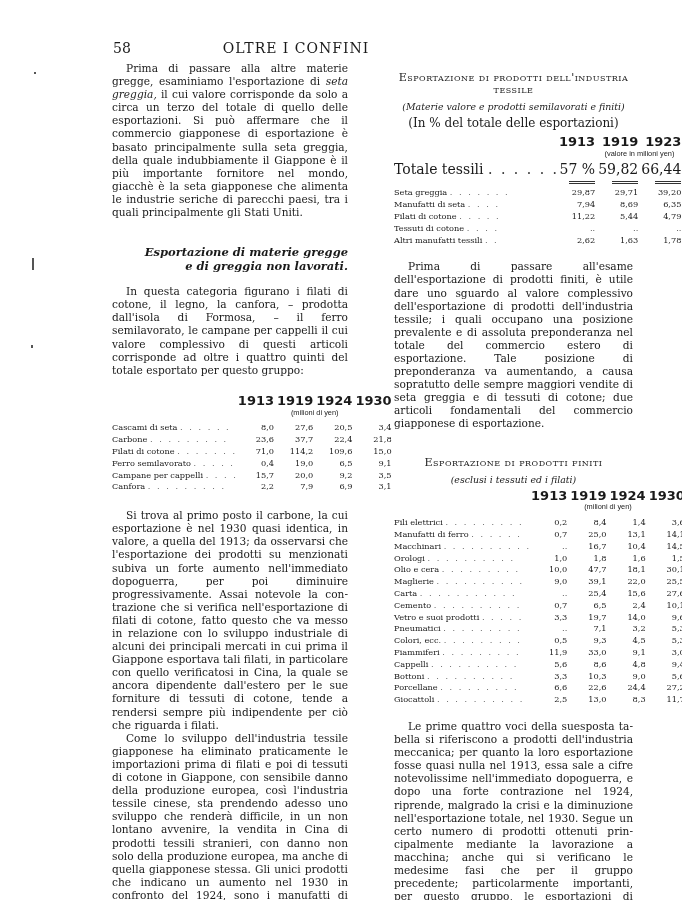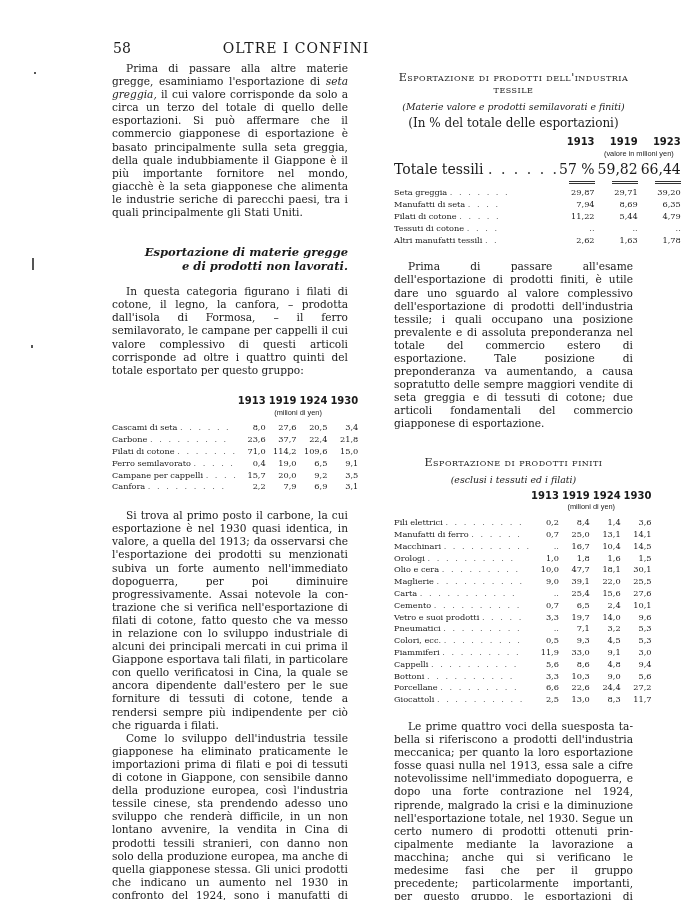--- a/index.html
+++ b/index.html
@@ -12,21 +12,21 @@
     .running-title { position: absolute; left: 0; width: 592px; top: 40px; text-align: center; font-size: 14px; letter-spacing: 1px; }
     .col { position: absolute; top: 62px; font-size: 10.6px; line-height: 13.1px; }
     .col-left { left: 112px; width: 236px; }
     .col-right { left: 394px; width: 239px; }
     p.para { margin: 0; text-align: justify; text-indent: 14px; hyphens: manual; }
     .heading { font-weight: bold; font-style: italic; font-size: 11.5px; line-height: 14px; margin: 26px 0 12px 0; text-align: right; }
     table.tbl { border-collapse: collapse; width: 100%; font-size: 8.2px; line-height: 11.8px; }
     table.tbl td { padding: 0; white-space: nowrap; }
     table.tbl td.lbl { text-align: left; }
     table.tbl td.num { text-align: right; padding-right: 3px; }
-    table.tbl thead td { font-weight: bold; font-family: "DejaVu Sans", "Liberation Sans", sans-serif; font-size: 10px; text-align: right; padding-right: 3px; }
+    table.tbl thead td { font-weight: bold; font-family: "DejaVu Sans", "Liberation Sans", sans-serif; font-size: 13px; text-align: right; padding-right: 3px; }
     table.tbl .unit td { font-weight: normal; font-size: 7.4px; text-align: center; padding-bottom: 4px; font-family: Liberation Sans, sans-serif; }
     .dots { color: #333; letter-spacing: 2px; }
     .tbl-title { text-align: center; font-size: 11px; letter-spacing: 0.5px; line-height: 12px; font-variant: small-caps; }
     .tbl-sub { text-align: center; font-style: italic; font-size: 9.4px; margin-top: 4px; }
     .tbl-sub2 { text-align: center; font-size: 12px; margin-top: 4px; margin-bottom: 6px; }
     .dbl-rule td { padding: 3px 3px 3px 0; }
     .dbl-rule .bar { display: inline-block; width: 26px; border-top: 1px solid #333; border-bottom: 1px solid #333; height: 1px; }
     .speck { position: absolute; background: #555; }
   </style>
 </head>
@@ -37,21 +37,21 @@
 
 <div class="speck" style="left:34px;top:72px;width:2px;height:2px;"></div>
 <div class="speck" style="left:32px;top:258px;width:2px;height:12px;"></div>
 <div class="speck" style="left:31px;top:345px;width:2px;height:3px;"></div>
 
 <div class="col col-left">
   <p class="para"><span>Prima di passare alla altre materie gregge, esaminiamo l'esportazione di </span><i>seta greggia,</i><span> il cui valore corrisponde da solo a circa un terzo del totale di quello delle esportazioni. Si può affer­mare che il commercio giapponese di esportazione è basato principalmente sulla seta greggia, della quale indubbiamente il Giappone è il più impor­tante fornitore nel mondo, giacchè è la seta giap­ponese che alimenta le industrie seriche di pa­recchi paesi, tra i quali principalmente gli Stati Uniti.</span></p>
 
   <div class="heading">
     <div>Esportazione di materie gregge</div>
-    <div>e di prodotti non lavorati.</div>
+    <div>e di greggia non lavorati.</div>
   </div>
 
   <p class="para">In questa categoria figurano i filati di cotone, il legno, la canfora, – prodotta dall'isola di Formosa, – il ferro semilavorato, le campane per cappelli il cui valore complessivo di questi arti­coli corrisponde ad oltre i quattro quinti del totale esportato per questo gruppo:</p>
 
   <div style="height:18px"></div>
   <table class="tbl">
     <colgroup>
         <col style="width:112px">
         <col>
         <col>

